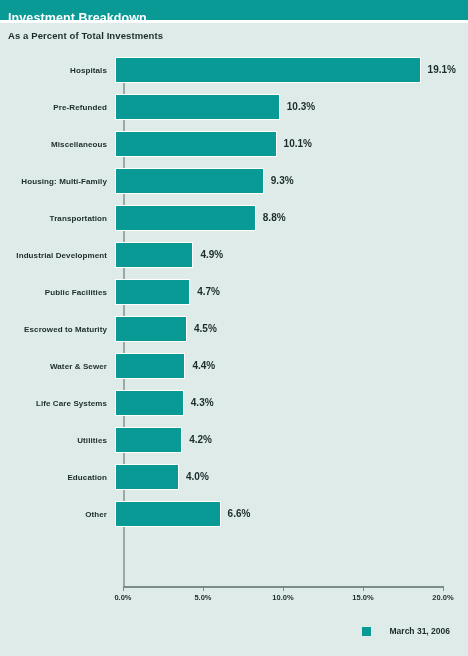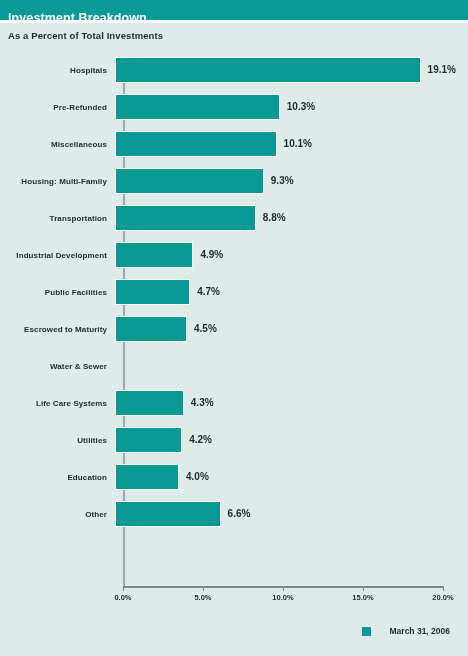--- a/index.html
+++ b/index.html
@@ -233,20 +233,24 @@
       </div>
       <div class="row">
         <div class="cat-label">Escrowed to Maturity</div>
         <div class="bar-area">
           <div class="bar" style="width: 72px; background: rgb(10, 154, 150);"></div>
           <span class="bar-value" style="left: 79px; text-align: center;">4.5%</span>
         </div>
       </div>
       <div class="row">
         <div class="cat-label">Water &amp; Sewer</div>
+        <div class="bar-area">
+          <div class="bar" style="width: 70.4px; background: rgb(10, 154, 150);"></div>
+          <span class="bar-value" style="left: 77.4px;">4.4%</span>
+        </div>
       </div>
       <div class="row">
         <div class="cat-label">Life Care Systems</div>
         <div class="bar-area">
           <div class="bar" style="width: 68.8px; background: rgb(10, 154, 150);"></div>
           <span class="bar-value" style="left: 75.8px;">4.3%</span>
         </div>
       </div>
       <div class="row">
         <div class="cat-label">Utilities</div>

